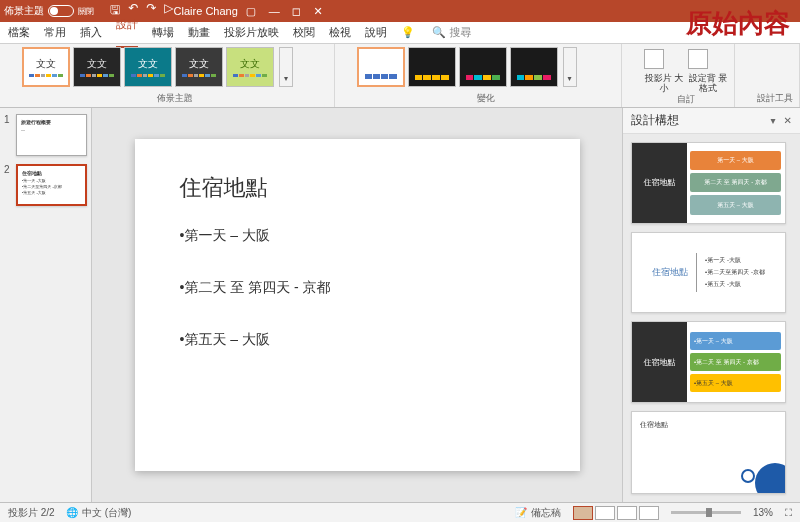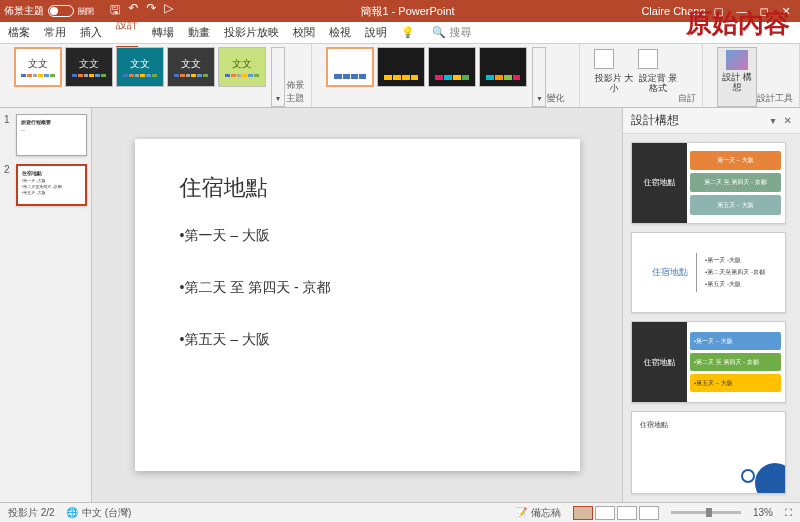--- a/index.html
+++ b/index.html
@@ -16,21 +16,21 @@
 .win-btns { display: flex; gap: 2px; }
 .win-btn { width: 20px; height: 16px; display: flex; align-items: center; justify-content: center; }
 
 .annotation { position: absolute; top: 6px; right: 10px; font-size: 26px; font-weight: bold; color: #b91c1c; z-index: 100; }
 
 .menubar { height: 22px; background: #fff; display: flex; align-items: center; padding: 0 8px; gap: 14px; font-size: 11px; color: #333; border-bottom: 1px solid #d0d0d0; }
 .menubar .tab.active { color: #b7472a; border-bottom: 2px solid #b7472a; padding-bottom: 14px; }
 .menubar .search { color: #888; margin-left: 4px; }
 
 .ribbon { height: 64px; background: #f3f3f3; border-bottom: 1px solid #c0c0c0; display: flex; }
-.ribbon-group { border-right: 1px solid #d8d8d8; padding: 3px 6px 0 14px; display: flex; flex-direction: row; }
+.ribbon-group { border-right: 1px solid #d8d8d8; padding: 3px 6px 0 22px; display: flex; flex-direction: column; }
 .ribbon-group-label { text-align: center; font-size: 9px; color: #666; margin-top: auto; padding-bottom: 2px; }
 .theme-row { display: flex; gap: 3px; }
 .theme-thumb { width: 48px; height: 40px; background: #fff; border: 1px solid #c0c0c0; display: flex; flex-direction: column; align-items: center; justify-content: center; gap: 3px; }
 .theme-thumb .aa { font-size: 10px; color: #333; }
 .theme-thumb .bar { width: 34px; height: 3px; display: flex; gap: 1px; }
 .theme-thumb .bar span { flex: 1; }
 .theme-thumb.t1 .bar span:nth-child(1){background:#4472c4}.theme-thumb.t1 .bar span:nth-child(2){background:#ed7d31}.theme-thumb.t1 .bar span:nth-child(3){background:#a5a5a5}.theme-thumb.t1 .bar span:nth-child(4){background:#ffc000}.theme-thumb.t1 .bar span:nth-child(5){background:#5b9bd5}.theme-thumb.t1 .bar span:nth-child(6){background:#70ad47}
 .theme-thumb.sel { border: 2px solid #f2a16a; }
 .theme-thumb.dark { background: #262626; } .theme-thumb.dark .aa { color: #eee; }
 .theme-thumb.teal { background: linear-gradient(#0b7a8a,#0b7a8a); } .theme-thumb.teal .aa{color:#fff}
@@ -119,21 +119,20 @@
         </div>
       <span style="font-size:8px">關閉</span>
     </div>
     <div class="qat">
       <span>🖫</span>
       <span>↶</span>
       <span>↷</span>
       <span>▷</span>
     </div>
   </div>
-  <div class="center">簡報1 - PowerPoint</div>
   <div class="right">
     <span>Claire Chang</span>
     <span>▢</span>
     <div class="win-btns">
       <div class="win-btn">—</div>
       <div class="win-btn">◻</div>
       <div class="win-btn">✕</div>
     </div>
   </div>
 </div>
@@ -266,25 +265,20 @@
         </div>
       <div class="cust-btn">
           <div class="icn"></div>
           <div class="lbl">設定背
 景格式</div>
         </div>
     </div>
     <div class="ribbon-group-label">自訂</div>
   </div>
   <div class="ribbon-group">
-    <div class="design-ideas-btn">
-        <div class="icn"></div>
-        <div class="lbl">設計
-構想</div>
-      </div>
     <div class="ribbon-group-label">設計工具</div>
   </div>
 </div>
 
 <div class="workspace">
   <div class="thumb-panel">
     <div class="thumb-item">
       <div class="thumb-num">1</div>
       <div class="thumb-slide">
           <div class="tt">旅遊行程概要</div>

